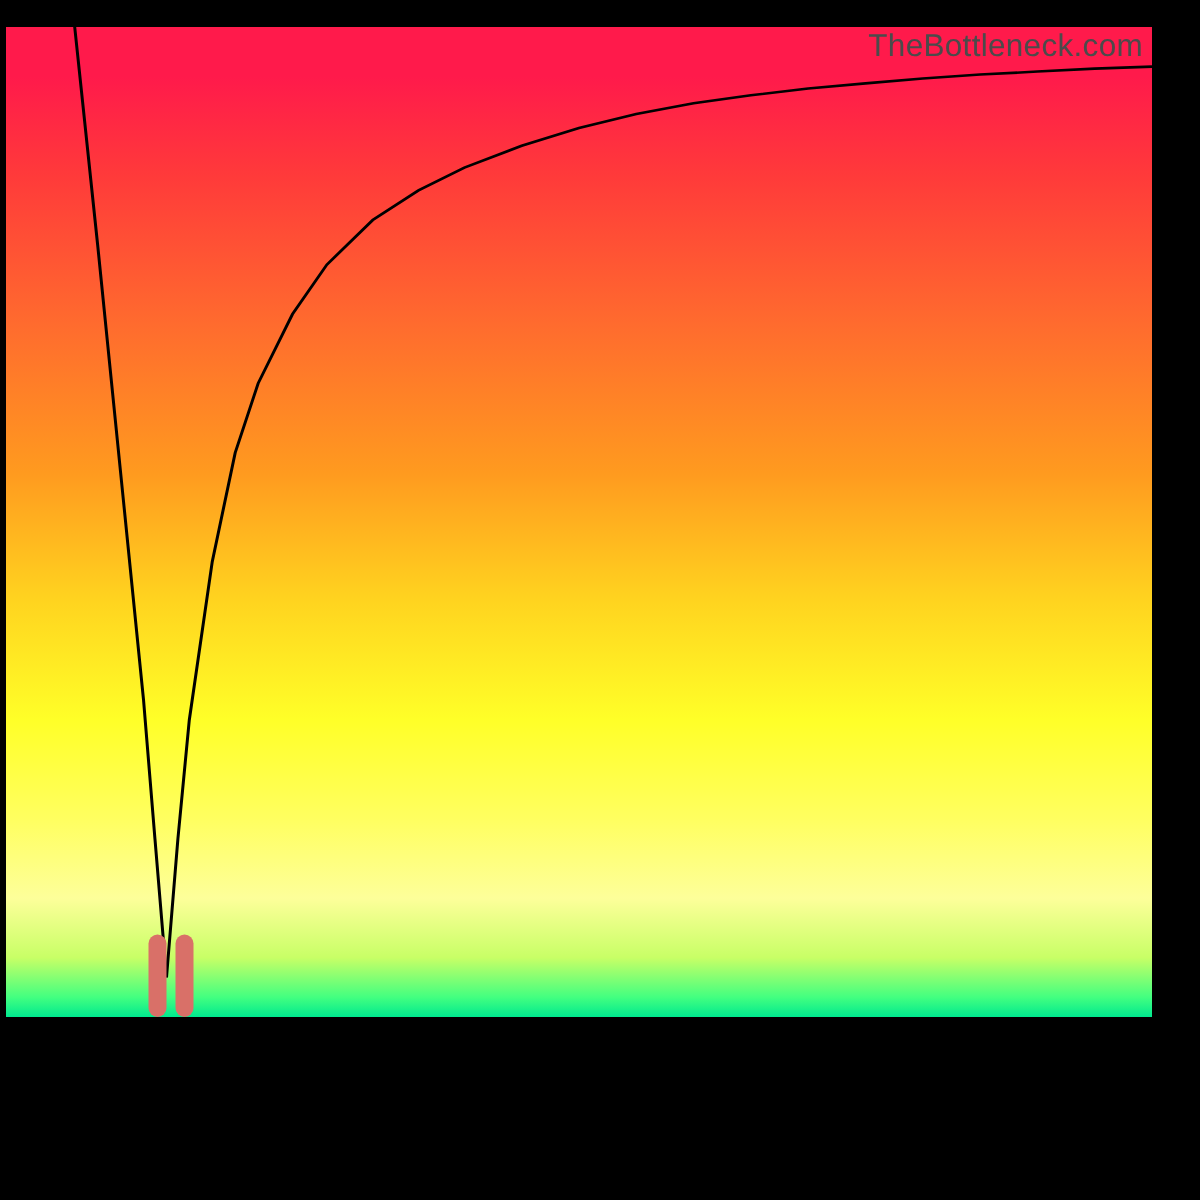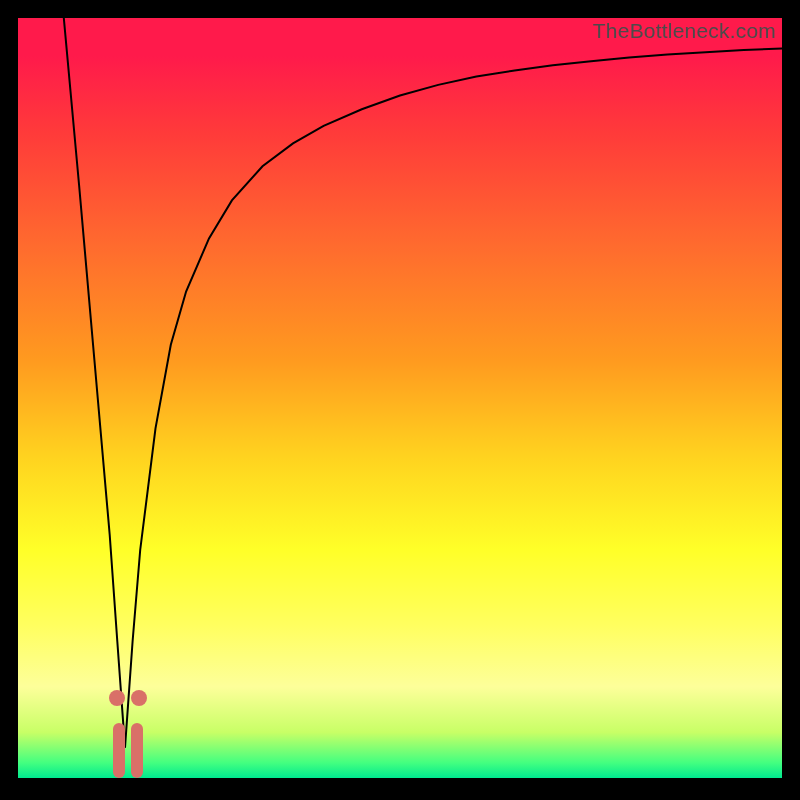--- a/index.html
+++ b/index.html
@@ -15,23 +15,23 @@
     position: absolute;
     top: 0; left: 0;
     width: 800px;
     height: 800px;
     background: #000;
   }
   .plot-area {
     position: absolute;
     
     top: 18px;
-    left: 18px;
+    left: 4px;
     width: 764px;
-    height: 760px;
+    height: 660px;
     overflow: hidden;
   }
   .watermark {
     position: absolute;
     top: 1px;
     right: 6px;
     color: #4b4b4b;
     font-size: 21px;
     font-weight: 500;
     letter-spacing: 0.2px;

